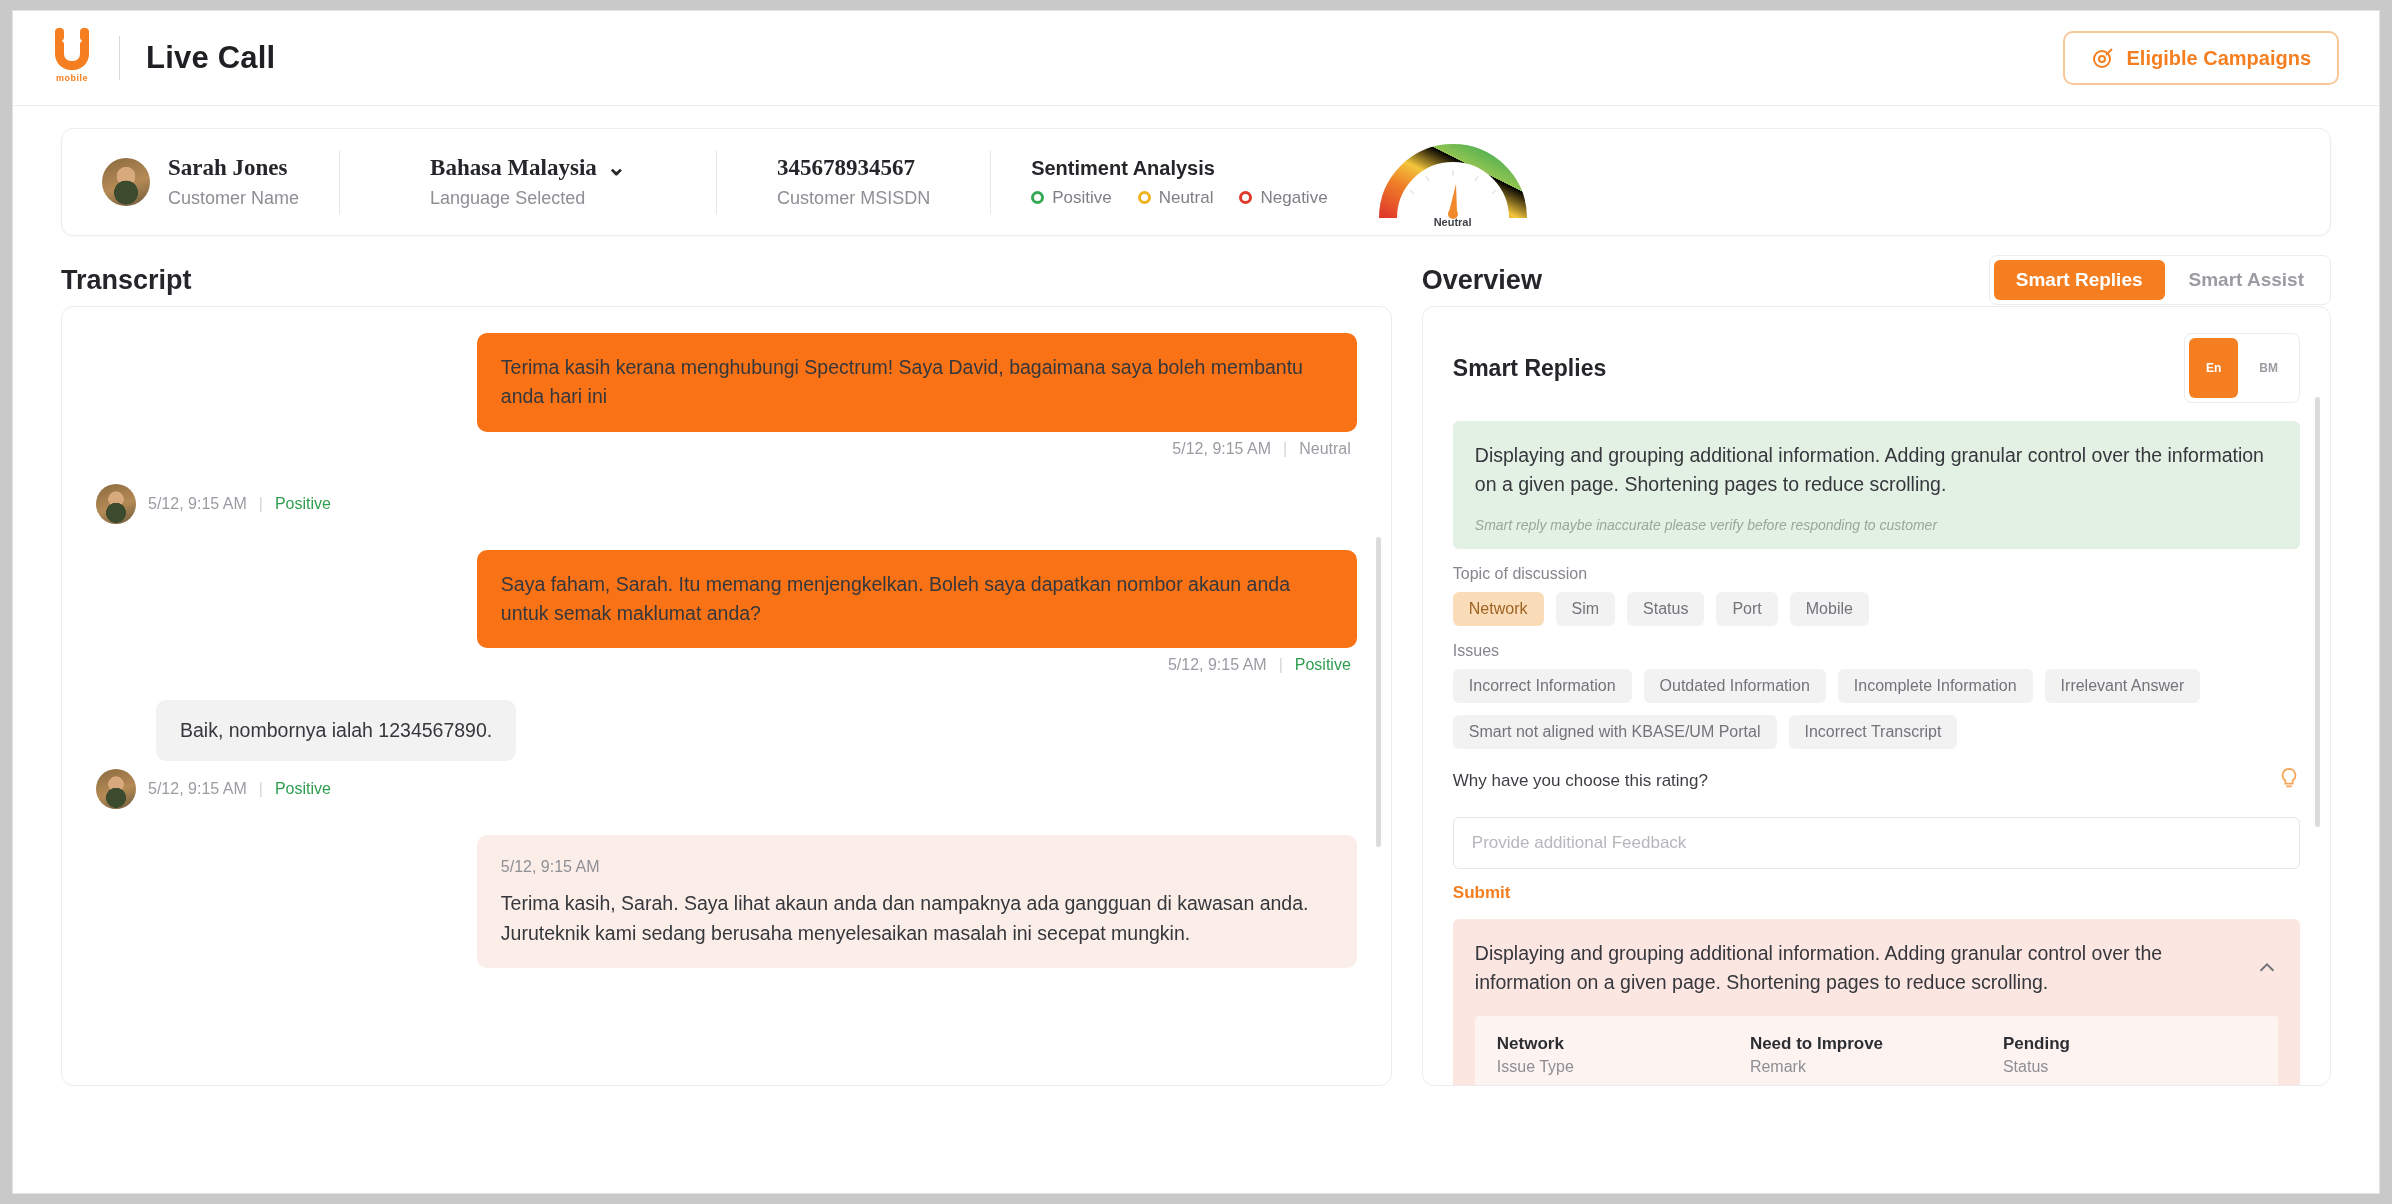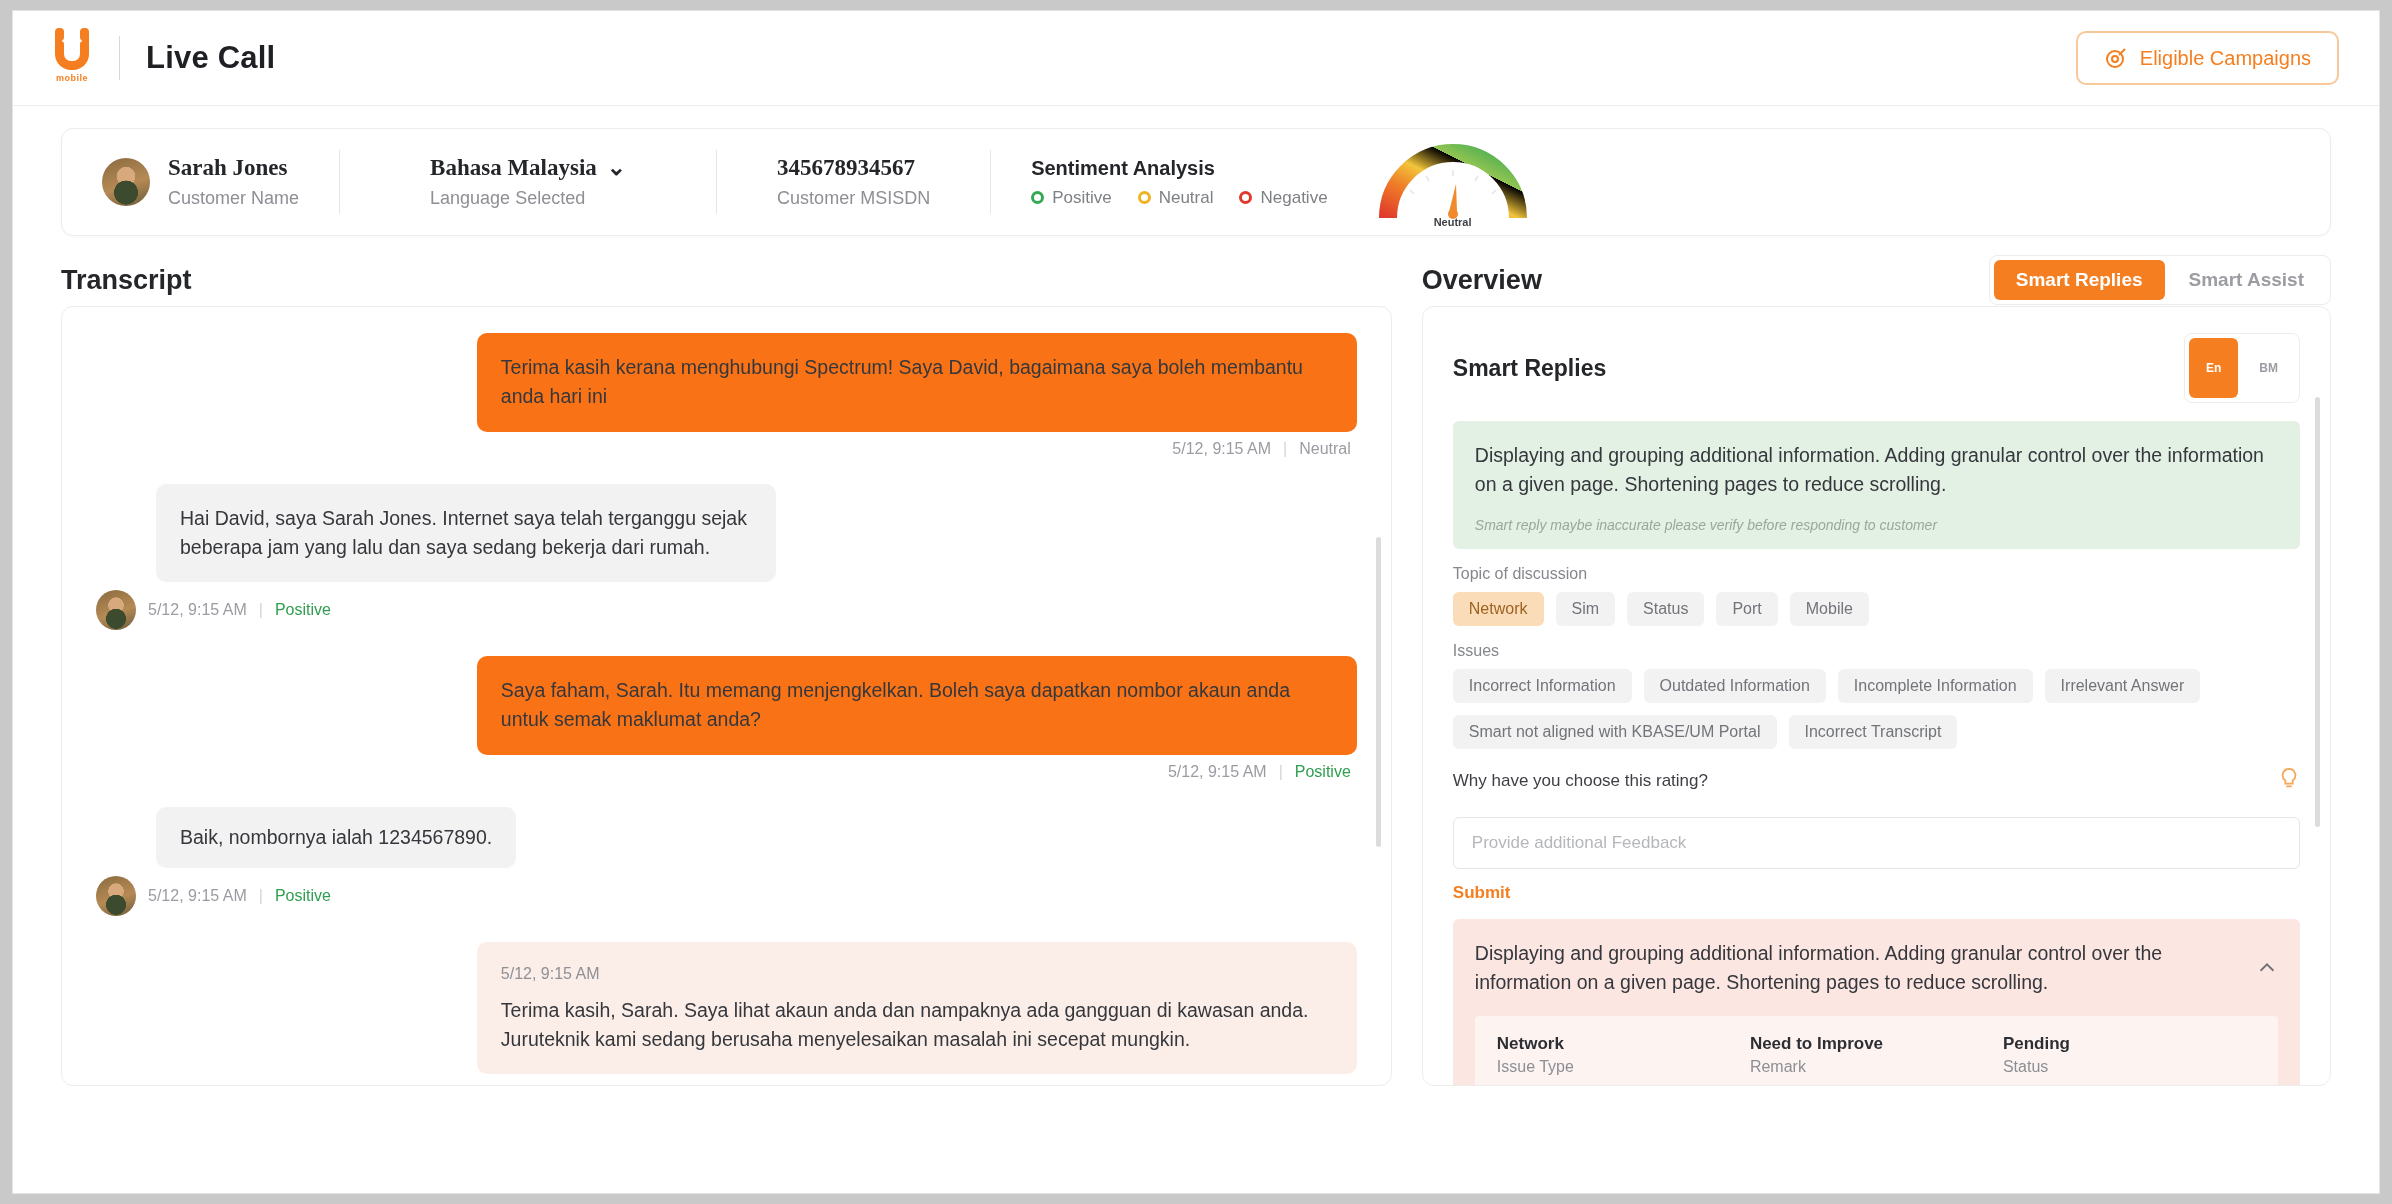--- a/index.html
+++ b/index.html
@@ -52,21 +52,21 @@
   .vdiv { width: 1px; height: 44px; background: #d8d8d8; margin: 0 26px 0 18px; }
   .page-title { font-size: 31px; font-weight: bold; color: #1f2023; letter-spacing: .2px; }
   .spacer { flex: 1; }
   .campaign-btn {
     display: flex; align-items: center; gap: 12px;
     border: 2px solid #f8c89b;
     border-radius: 10px;
     padding: 13px 26px;
     color: #f57f20;
     font-size: 20px;
-    font-weight: normal;
+    font-weight: bold;
     background: #fff;
     cursor: pointer;
     white-space: nowrap;
   }
   .campaign-icon { width: 24px; height: 24px; display:block; }
 
   
   .body-area { padding: 22px 48px 0 48px; }
   .infocard {
     border: 1px solid #ececec;
@@ -319,23 +319,20 @@
 
           <div class="msg-row right">
             <div class="bubble agent">Terima kasih kerana menghubungi Spectrum! Saya David, bagaimana saya boleh membantu anda hari ini</div>
           </div>
           <div class="meta right">
             <span>5/12, 9:15 AM</span>
             <span class="bar">|</span>
             <span class="tag-neu">Neutral</span>
           </div>
 
-          <div class="msg-row">
-            <div class="bubble cust narrow" style="margin-left:60px;">Hai David, saya Sarah Jones. Internet saya telah terganggu sejak beberapa jam yang lalu dan saya sedang bekerja dari rumah.</div>
-          </div>
           <div class="meta">
             <span class="meta-avatar"></span>
             <span>5/12, 9:15 AM</span>
             <span class="bar">|</span>
             <span class="tag-pos">Positive</span>
           </div>
 
           <div class="msg-row right">
             <div class="bubble agent">Saya faham, Sarah. Itu memang menjengkelkan. Boleh saya dapatkan nombor akaun anda untuk semak maklumat anda?</div>
           </div>

